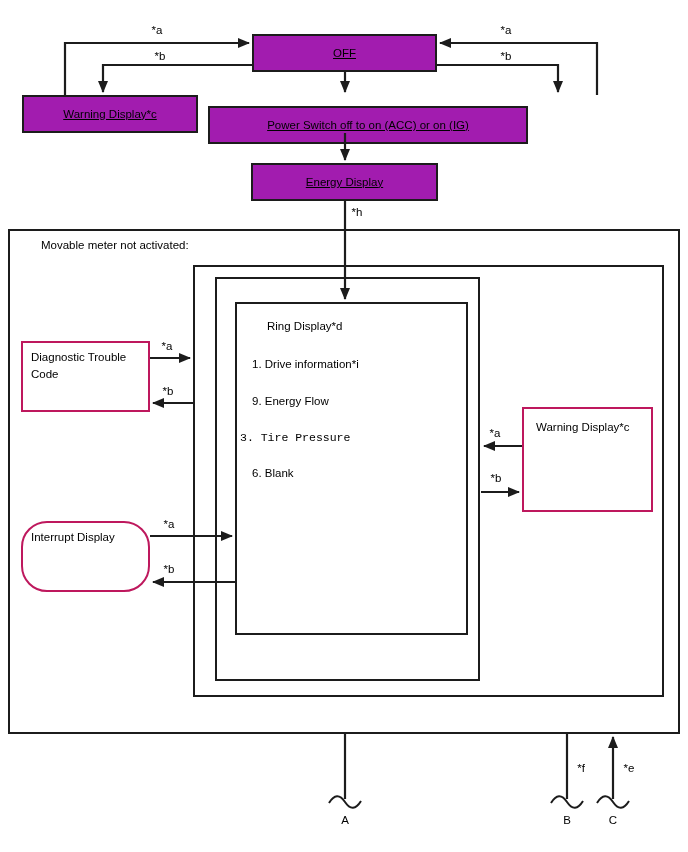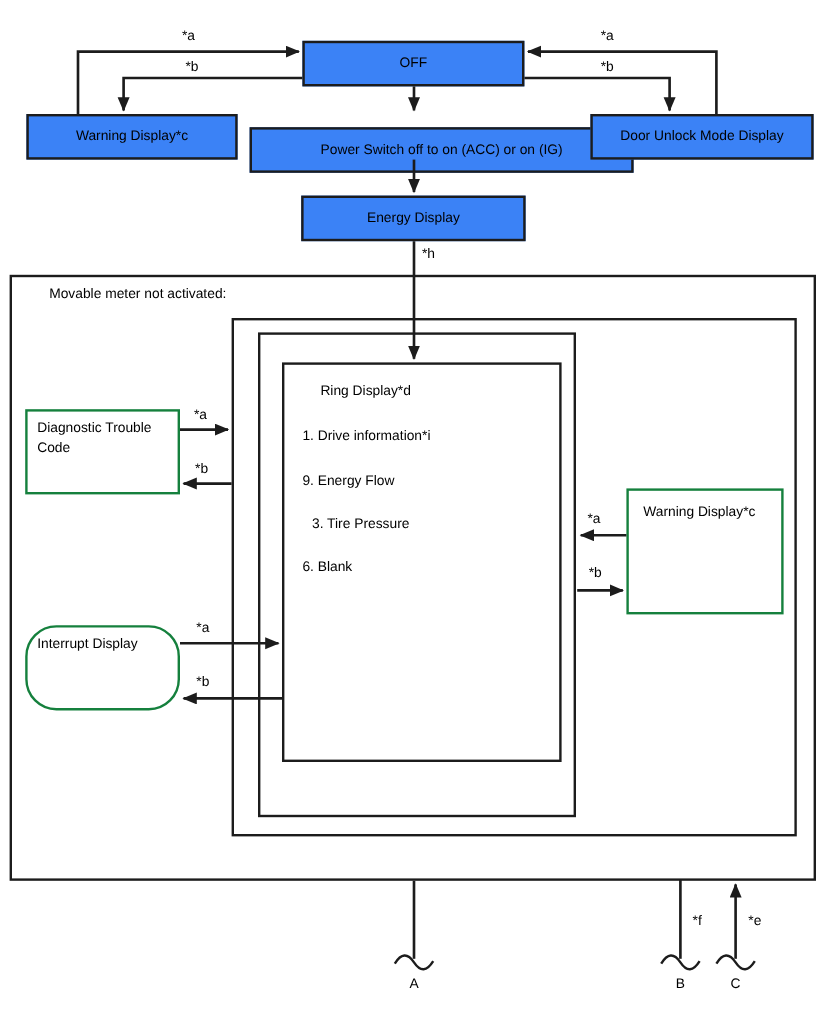--- a/index.html
+++ b/index.html
@@ -2,31 +2,31 @@
 <html><head>
 <meta charset="utf-8">
 <style>
   html,body { margin:0; padding:0; background:#ffffff; }
   .canvas {
     position:relative; width:688px; height:852px; background:#ffffff;
     font-family:"Liberation Sans", sans-serif; color:#000;
     overflow:hidden;
   }
   .node {
-    position:absolute; border:2px solid #1c1c1c; background:#3b82f6;
+    position:absolute; border:2px solid #1c1c1c; background:#a21caf;
     display:flex; align-items:center; justify-content:center;
     font-size:11.5px; text-align:center; box-sizing:border-box;
-    line-height:1.25; padding:2px 4px;
+    line-height:1.25; padding:2px 4px;text-decoration:underline;
   }
   .frame {
     position:absolute; border:2px solid #1c1c1c; background:transparent;
     box-sizing:border-box;
   }
   .sidebox {
-    position:absolute; border:2px solid #15803d; background:#ffffff;
+    position:absolute; border:2px solid #be185d; background:#ffffff;
     box-sizing:border-box; font-size:11.5px; line-height:1.45;
     padding:6px 8px; text-align:left;
   }
   .lbl { position:absolute; font-size:11.5px; white-space:nowrap; }
   .lbl.c { transform:translate(-50%,-50%); }
   svg.overlay { position:absolute; left:0; top:0; pointer-events:none; }
   .ringtext { position:absolute; font-size:11.5px; white-space:nowrap; }
 </style>
 </head>
 <body>
@@ -36,27 +36,26 @@
   <div class="frame" style="left:8px; top:229px; width:672px; height:505px;"></div>
   <div class="frame" style="left:193px; top:265px; width:471px; height:432px;"></div>
   <div class="frame" style="left:215px; top:277px; width:265px; height:404px;"></div>
   <div class="frame" style="left:235px; top:302px; width:233px; height:333px; background:#ffffff;"></div>
 
   <span class="lbl" style="left:25px; top:239px;margin-left:16px;">Movable meter not activated:</span>
 
   <span class="ringtext" style="left:267px; top:320px;">Ring Display*d</span>
   <span class="ringtext" style="left:252px; top:358px;">1. Drive information*i</span>
   <span class="ringtext" style="left:252px; top:395px;">9. Energy Flow</span>
-  <span class="ringtext" style="left:260px; top:431px;">3. Tire Pressure</span>
+  <span class="ringtext" style="left:240px; top:431px;font-family:Liberation Mono, monospace;">3. Tire Pressure</span>
   <span class="ringtext" style="left:252px; top:467px;">6. Blank</span>
 
   <div class="node" style="left:252px; top:34px; width:185px; height:38px;">OFF</div>
   <div class="node" style="left:22px; top:95px; width:176px; height:38px;">Warning Display*c</div>
   <div class="node" style="left:208px; top:106px; width:320px; height:38px;">Power Switch off to on (ACC) or on (IG)</div>
-  <div class="node" style="left:492px; top:95px; width:186px; height:38px;">Door Unlock Mode Display</div>
   <div class="node" style="left:251px; top:163px; width:187px; height:38px;">Energy Display</div>
 
   <div class="sidebox" style="left:21px; top:341px; width:129px; height:71px;">Diagnostic Trouble Code</div>
   <div class="sidebox" style="left:21px; top:521px; width:129px; height:71px;border-radius:26px;">Interrupt Display</div>
   <div class="sidebox" style="left:522px; top:407px; width:131px; height:105px; padding:10px 12px;">Warning Display*c</div>
 
   <span class="lbl c" style="left:157px; top:30px;">*a</span>
   <span class="lbl c" style="left:160px; top:56px;">*b</span>
   <span class="lbl c" style="left:506px; top:30px;">*a</span>
   <span class="lbl c" style="left:506px; top:56px;">*b</span>

